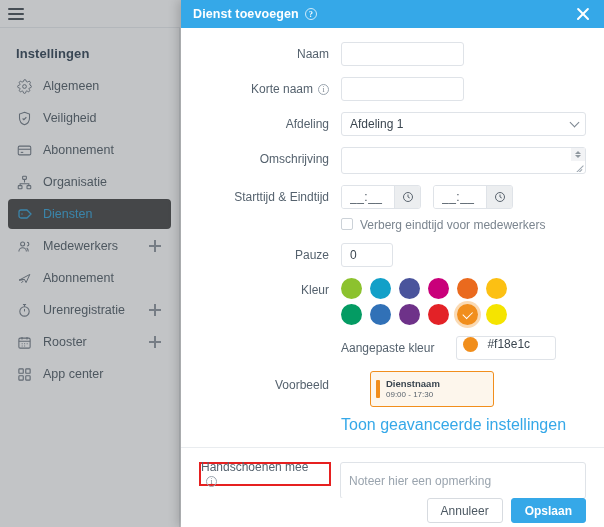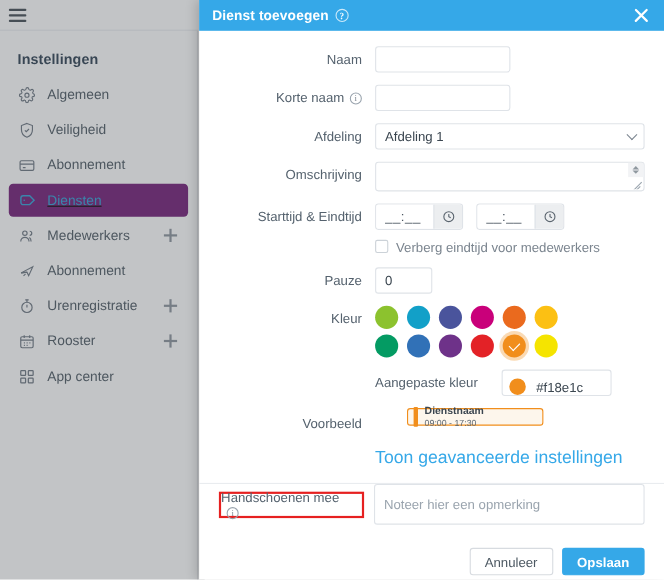--- a/index.html
+++ b/index.html
@@ -58,21 +58,21 @@
   }
   .nav-item .ico {
     width: 17px; height: 17px; flex: 0 0 17px;
     display: inline-flex; align-items: center; justify-content: center;
     color: #6b7580; margin-right: 10px;
   }
   .nav-item .ico svg { display: block; }
   .nav-label {
     font-size: 12.5px; color: #4c5862; white-space: nowrap;
   }
-  .nav-item.active { background: #701a75; text-decoration: underline; }
+  .nav-item.active { background: #404040; }
   .nav-item.active .nav-label { color: #2f9fd6; font-weight: normal; }
   .nav-item.active .ico { color: #2f9fd6; }
   .nav-plus {
     position: absolute; right: 10px; top: 50%;
     transform: translateY(-50%);
     width: 12px; height: 12px; color: #8a939c;
     cursor: pointer;
   }
   .nav-plus::before, .nav-plus::after {
     content: ""; position: absolute; background: #8a939c;
@@ -265,33 +265,33 @@
   }
   .swatch.selected {
     box-shadow: 0 0 0 3px rgba(241,142,28,.33);
   }
 
   .custom-row { display: flex; align-items: center; margin-bottom: 11px; gap: 12px; }
   .custom-lbl {
     font-size: 12px; color: #55626e; margin-right: 10px;
   }
   .custom-input-wrap {
-    display: flex; align-items: flex-end;
+    display: flex; align-items: flex-start;
     border: 1px solid #dfe3e8; border-radius: 3px;
     height: 24px; padding: 0 10px 0 6px; background: #fff;
     min-width: 100px;
   }
   .custom-dot {
     width: 15px; height: 15px; border-radius: 50%;
     margin-right: 9px; flex: 0 0 15px;
   }
   .custom-val { font-size: 12px; color: #3b4650; }
 
   .preview-card {
-    width: 124px; height: 16px;
+    width: 124px; height: 36px;
     border: 1px solid #f18e1c; border-radius: 3px;
     background: #fdf6ec;
     display: flex; align-items: center;
     padding: 0 5px; position: relative;
   }
   .preview-bar {
     width: 4px; height: 18px; background: #f18e1c;
     border-radius: 1px; margin-right: 6px; flex: 0 0 4px;
   }
   .preview-texts { line-height: 1.15; }
@@ -303,21 +303,22 @@
     font-size: 16px; color: #35a8e8; cursor: pointer;
     margin-left: 142px; margin-top: 2px;
   }
 
   .divider {
     border-top: 1px solid #e9ecef;
     margin: 13px -18px 0 -18px;
   }
 
   .custom-field-row {
-    display: flex; align-items: center;
+    display: flex; 
+    margin-top: 14px;
   }
   .cf-label-box {
     width: 132px; flex: 0 0 132px;
     border: 2px solid #e62020;
     height: 24px;
     display: flex; align-items: center; justify-content: flex-end;
     padding-right: 7px; margin-right: 9px;
   }
   .cf-label {
     font-size: 12px; color: #55626e;
@@ -400,20 +401,31 @@
         <span class="ico">
           <svg width="15" height="15" viewBox="0 0 24 24" fill="none" stroke="currentColor" stroke-width="1.7">
             <rect x="2" y="5" width="20" height="14" rx="2"></rect>
             <line x1="2" y1="10" x2="22" y2="10"></line>
             <line x1="6" y1="15" x2="10" y2="15"></line>
           </svg>
         </span>
         <span class="nav-label">Abonnement</span>
       </div>
 
+      <div class="nav-item">
+        <span class="ico">
+          <svg width="15" height="15" viewBox="0 0 24 24" fill="none" stroke="currentColor" stroke-width="1.7">
+            <rect x="9" y="2" width="6" height="5" rx="1"></rect>
+            <rect x="2" y="17" width="6" height="5" rx="1"></rect>
+            <rect x="16" y="17" width="6" height="5" rx="1"></rect>
+            <path d="M12 7v5M5 17v-3h14v3"></path>
+          </svg>
+        </span>
+        <span class="nav-label">Organisatie</span>
+      </div>
 
       <div class="nav-item active">
         <span class="ico">
           <svg width="16" height="16" viewBox="0 0 24 24" fill="none" stroke="currentColor" stroke-width="1.9">
             <path d="M3 9a3 3 0 0 1 3-3h9l6 6-6 6H6a3 3 0 0 1-3-3z"></path>
             <circle cx="7.5" cy="12" r="1.1" fill="currentColor" stroke="none"></circle>
           </svg>
         </span>
         <span class="nav-label">Diensten</span>
       </div>

